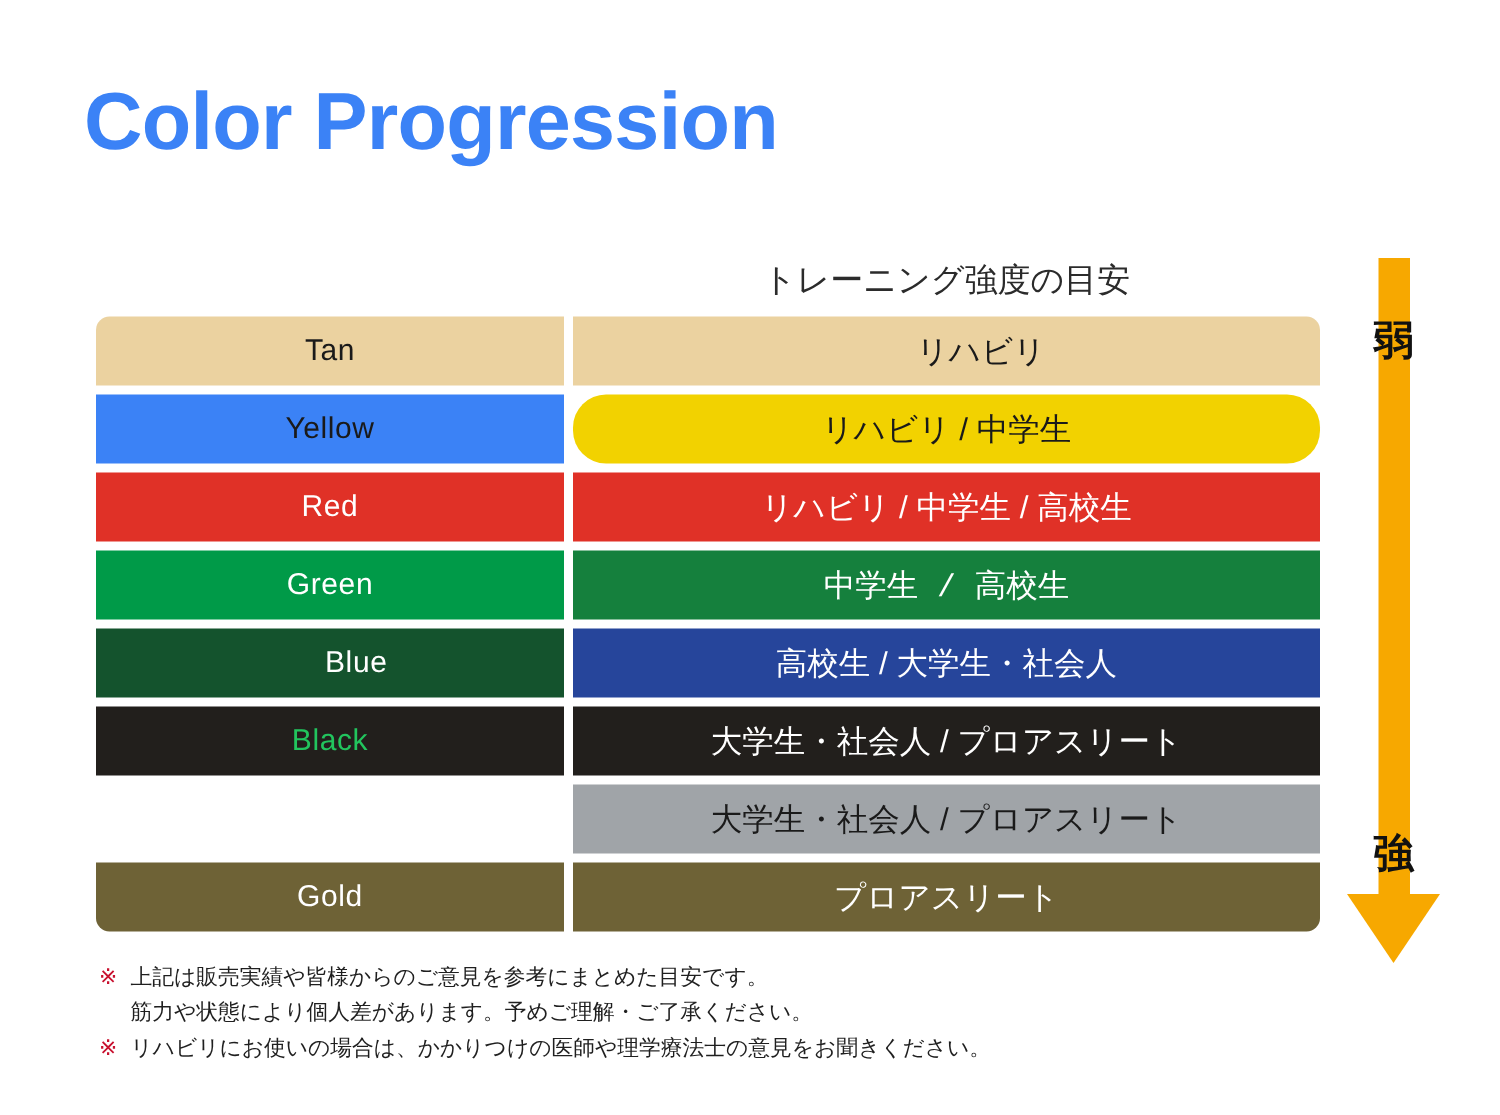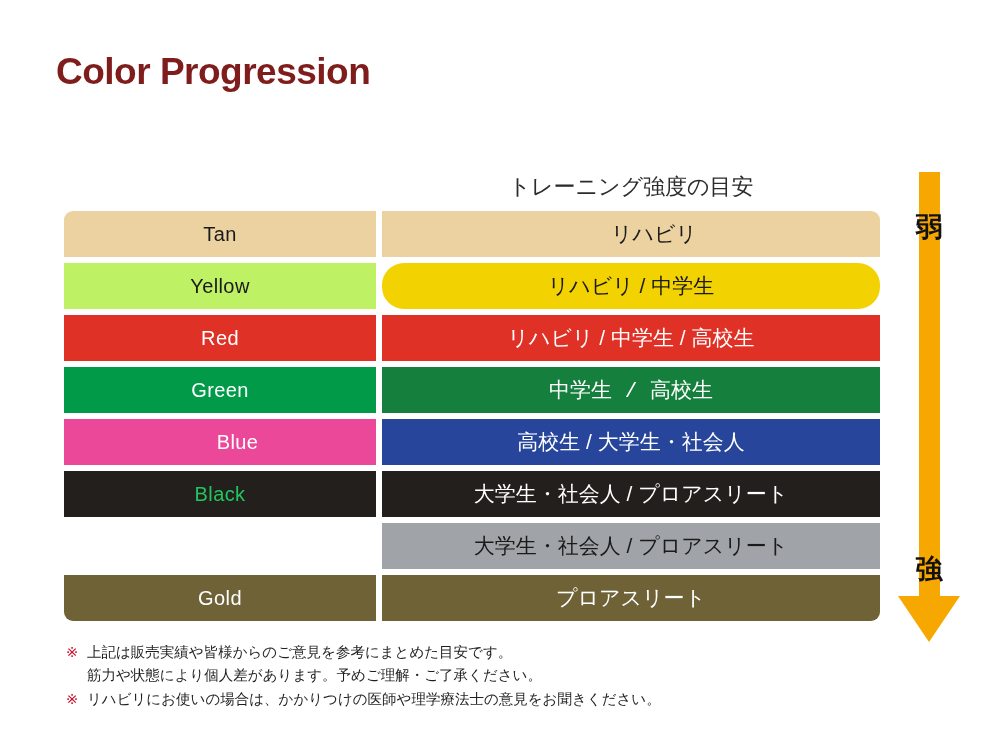--- a/index.html
+++ b/index.html
@@ -13,23 +13,23 @@
     font-family: "Liberation Sans", "DejaVu Sans", sans-serif;
     overflow: hidden;
     position: relative;
   }
 
   
   #slide-title {
     position: absolute;
     left: 56px;
     top: 52px;
-    font-size: 37px;
+    font-size: 54px;
     font-weight: 700;
-    color: #7f1d1d;
+    color: #3b82f6;
     letter-spacing: -0.5px;
     line-height: 1.1;
     white-space: nowrap;
   }
 
   
   #header-row {
     position: absolute;
     left: 64px;
     top: 142px;
@@ -178,33 +178,33 @@
 <div id="header-row">
   <div id="col-head-right">トレーニング強度の目安</div>
 </div>
 
 <div id="color-table">
     <div class="band-row">
       <div class="band-cell cell-color" style="background: rgb(235, 210, 160); color: rgb(26, 26, 26);">Tan</div>
       <div class="band-cell cell-desc" style="background: rgb(235, 210, 160); color: rgb(26, 26, 26);">リハビリ</div>
     </div>
     <div class="band-row">
-      <div class="band-cell cell-color" style="background: #bef264; color: rgb(26, 26, 26);">Yellow</div>
+      <div class="band-cell cell-color" style="background: #3b82f6; color: rgb(26, 26, 26);">Yellow</div>
       <div class="band-cell cell-desc" style="background: rgb(242, 210, 0); color: rgb(26, 26, 26); border-radius: 22px;">リハビリ / 中学生</div>
     </div>
     <div class="band-row">
       <div class="band-cell cell-color" style="background: rgb(224, 49, 39); color: rgb(255, 255, 255);">Red</div>
       <div class="band-cell cell-desc" style="background: rgb(224, 49, 39); color: rgb(255, 255, 255);">リハビリ / 中学生 / 高校生</div>
     </div>
     <div class="band-row">
       <div class="band-cell cell-color" style="background: rgb(0, 154, 72); color: #ffffff;">Green</div>
       <div class="band-cell cell-desc" style="background: #15803d; color: rgb(255, 255, 255); font-family: Liberation Mono, monospace;">中学生 / 高校生</div>
     </div>
     <div class="band-row">
-      <div class="band-cell cell-color" style="background: #ec4899; color: rgb(255, 255, 255); padding-left: 35px;">Blue</div>
+      <div class="band-cell cell-color" style="background: #14532d; color: rgb(255, 255, 255); padding-left: 35px;">Blue</div>
       <div class="band-cell cell-desc" style="background: rgb(38, 69, 155); color: rgb(255, 255, 255);">高校生 / 大学生・社会人</div>
     </div>
     <div class="band-row">
       <div class="band-cell cell-color" style="background: rgb(34, 31, 28); color: #22c55e;">Black</div>
       <div class="band-cell cell-desc" style="background: rgb(34, 31, 28); color: rgb(255, 255, 255);">大学生・社会人 / プロアスリート</div>
     </div>
     <div class="band-row">
       <div class="band-cell cell-desc" style="background: rgb(160, 164, 168); color: rgb(26, 26, 26);">大学生・社会人 / プロアスリート</div>
     </div>
     <div class="band-row">

